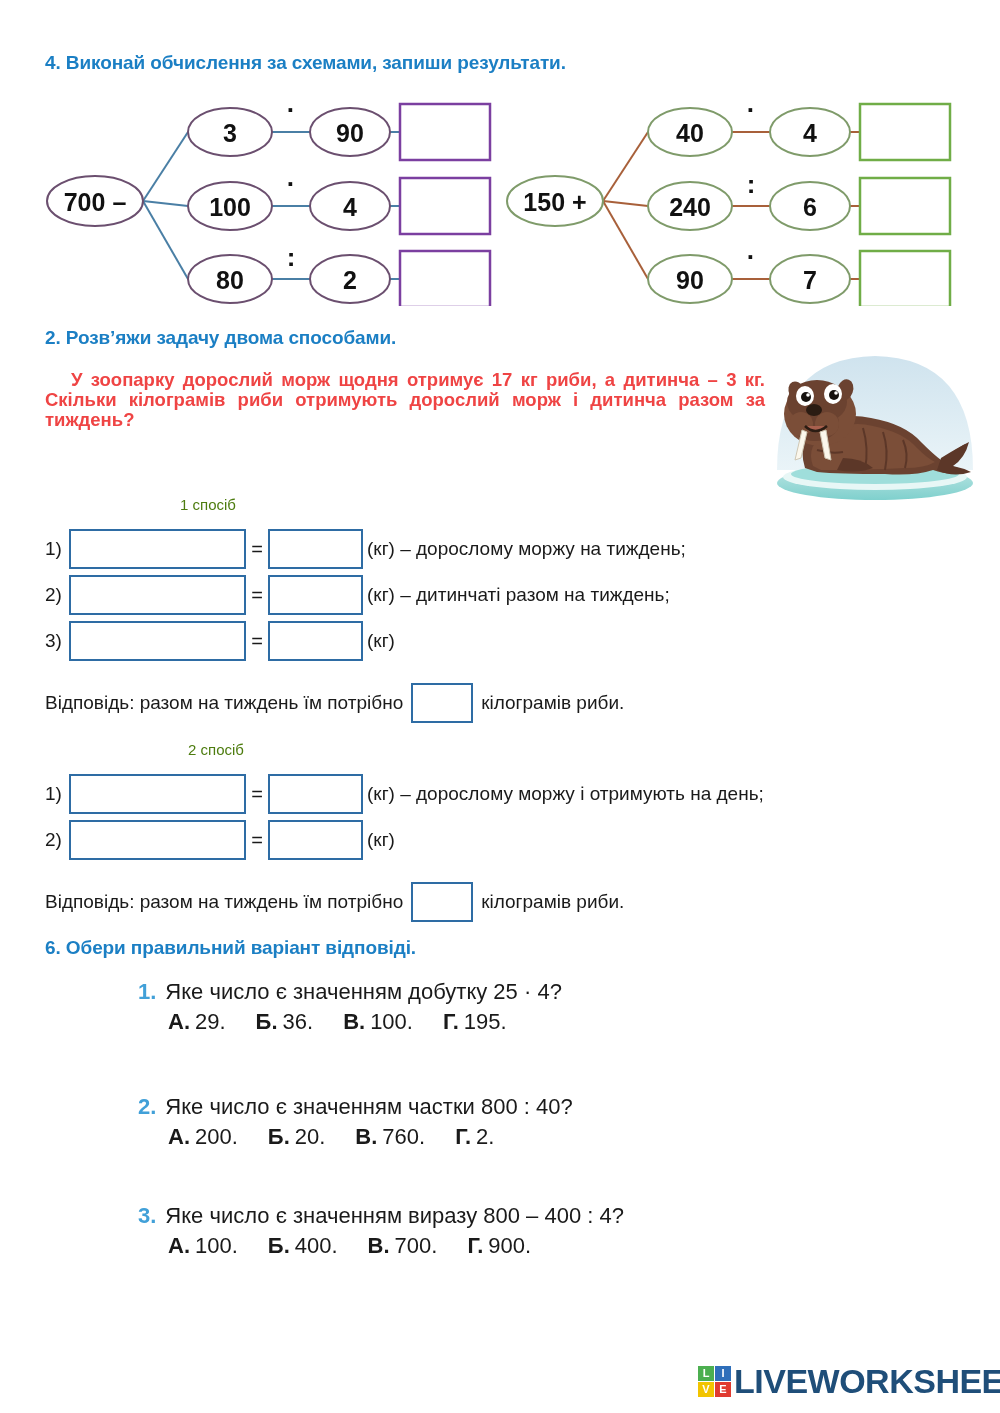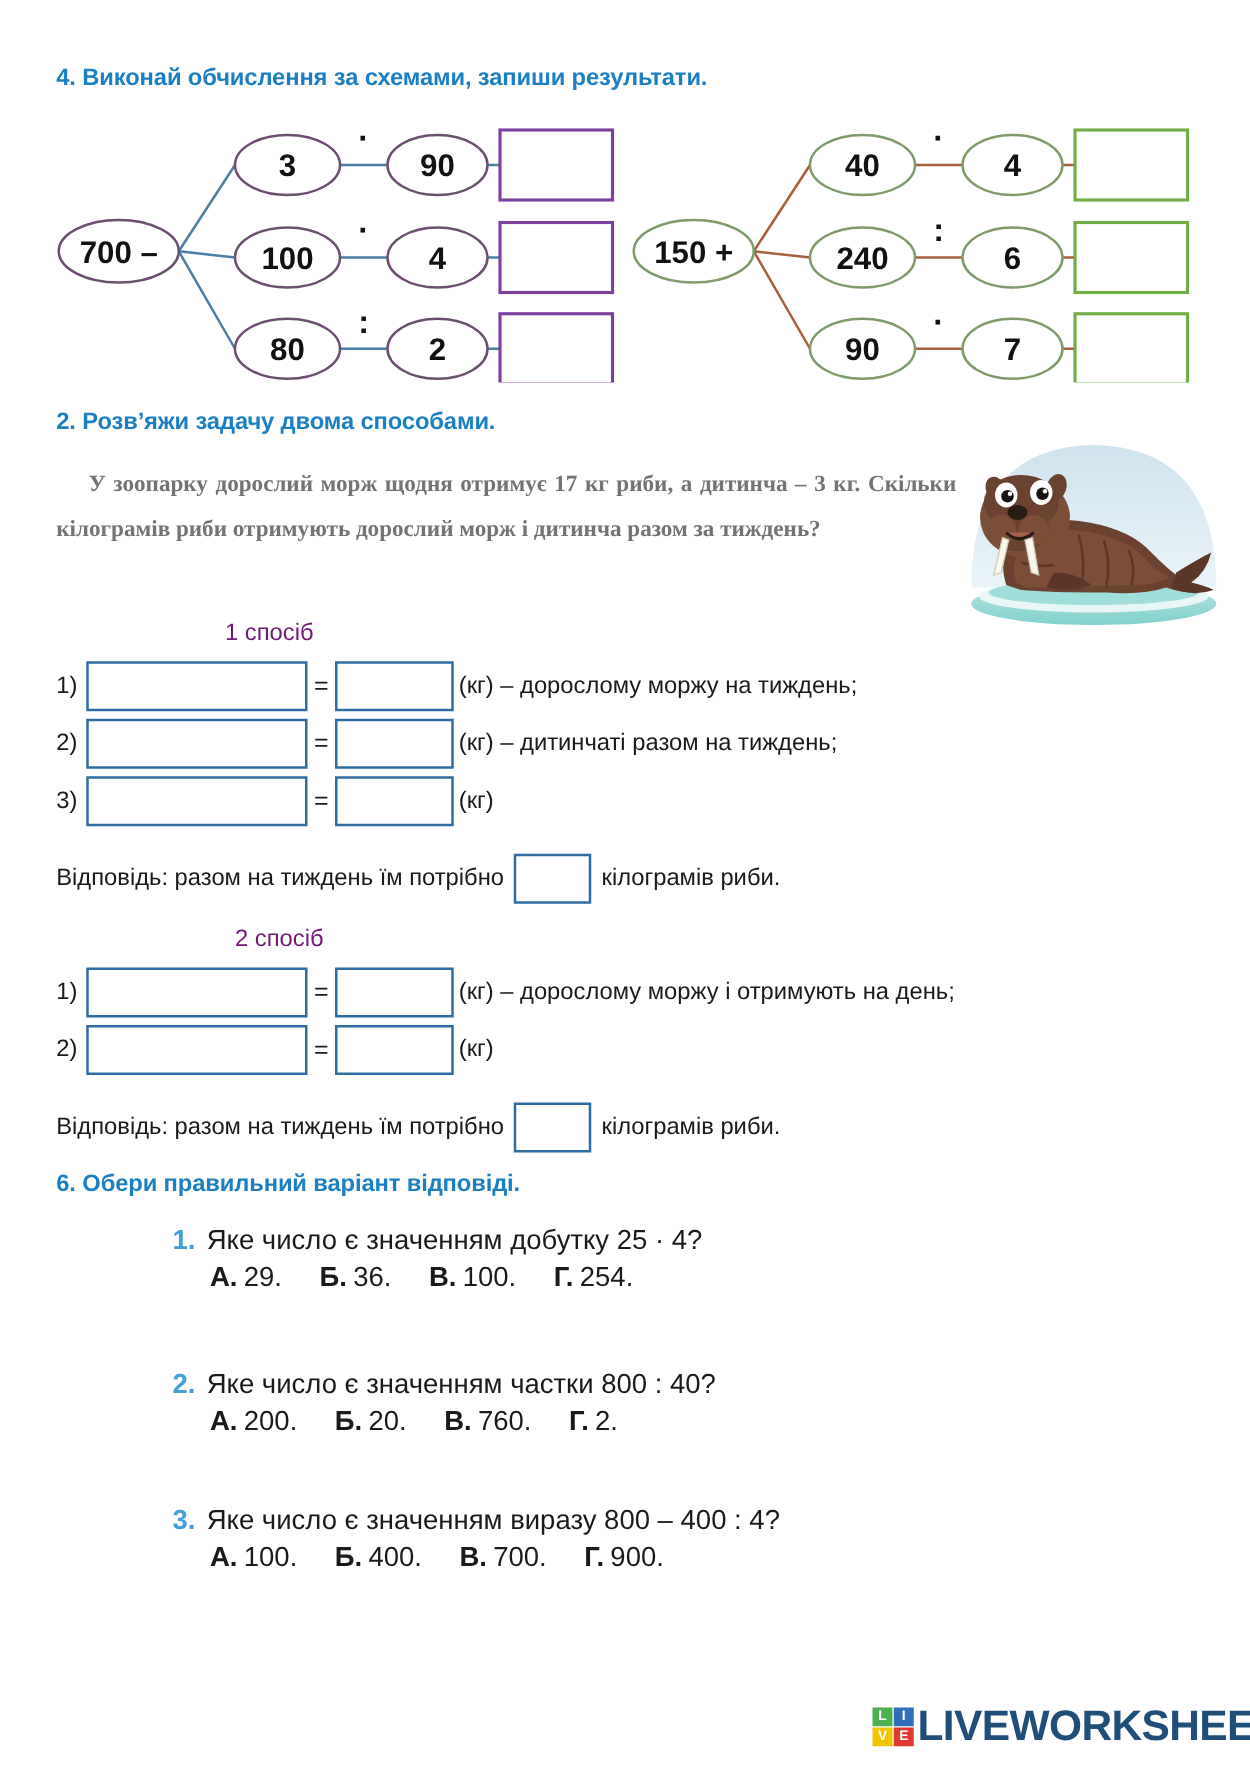--- a/index.html
+++ b/index.html
@@ -43,37 +43,36 @@
     font-weight: bold;
     font-size: 26px;
     fill: #111111;
   }
 
   
   .problem-text {
     position: absolute;
     font-weight: bold;
     font-size: 18.5px;
-    line-height: 36px;
-    color: #737373;
+    line-height: 20px;
+    color: #ef4444;
     text-align: justify;
     text-indent: 26px;
-    font-family: Liberation Serif, serif;
   }
 
   
   .walrus {
     position: absolute;
   }
 
   
   .method-label {
     position: absolute;
-    font-size: 19px;
-    color: #701a75;
+    font-size: 15px;
+    color: #4d7c0f;
     white-space: nowrap;
   }
 
   
   .sol-row {
     position: absolute;
     display: flex;
     align-items: center;
     height: 44px;
   }
@@ -370,21 +369,21 @@
 
 <div class="mc-item" style="left:138px; top:979px;">
   <div class="mc-q">
     <span class="mc-num">1.</span>
     <span>Яке число є значенням добутку 25 · 4?</span>
   </div>
   <div class="mc-opts">
     <span class="mc-opt"><span class="mc-letter">А.</span><span>29.</span></span>
     <span class="mc-opt"><span class="mc-letter">Б.</span><span>36.</span></span>
     <span class="mc-opt"><span class="mc-letter">В.</span><span>100.</span></span>
-    <span class="mc-opt"><span class="mc-letter">Г.</span><span>254.</span></span>
+    <span class="mc-opt"><span class="mc-letter">Г.</span><span>195.</span></span>
   </div>
 </div>
 
 <div class="mc-item" style="left:138px; top:1094px;">
   <div class="mc-q">
     <span class="mc-num">2.</span>
     <span>Яке число є значенням частки 800 : 40?</span>
   </div>
   <div class="mc-opts">
     <span class="mc-opt"><span class="mc-letter">А.</span><span>200.</span></span>

